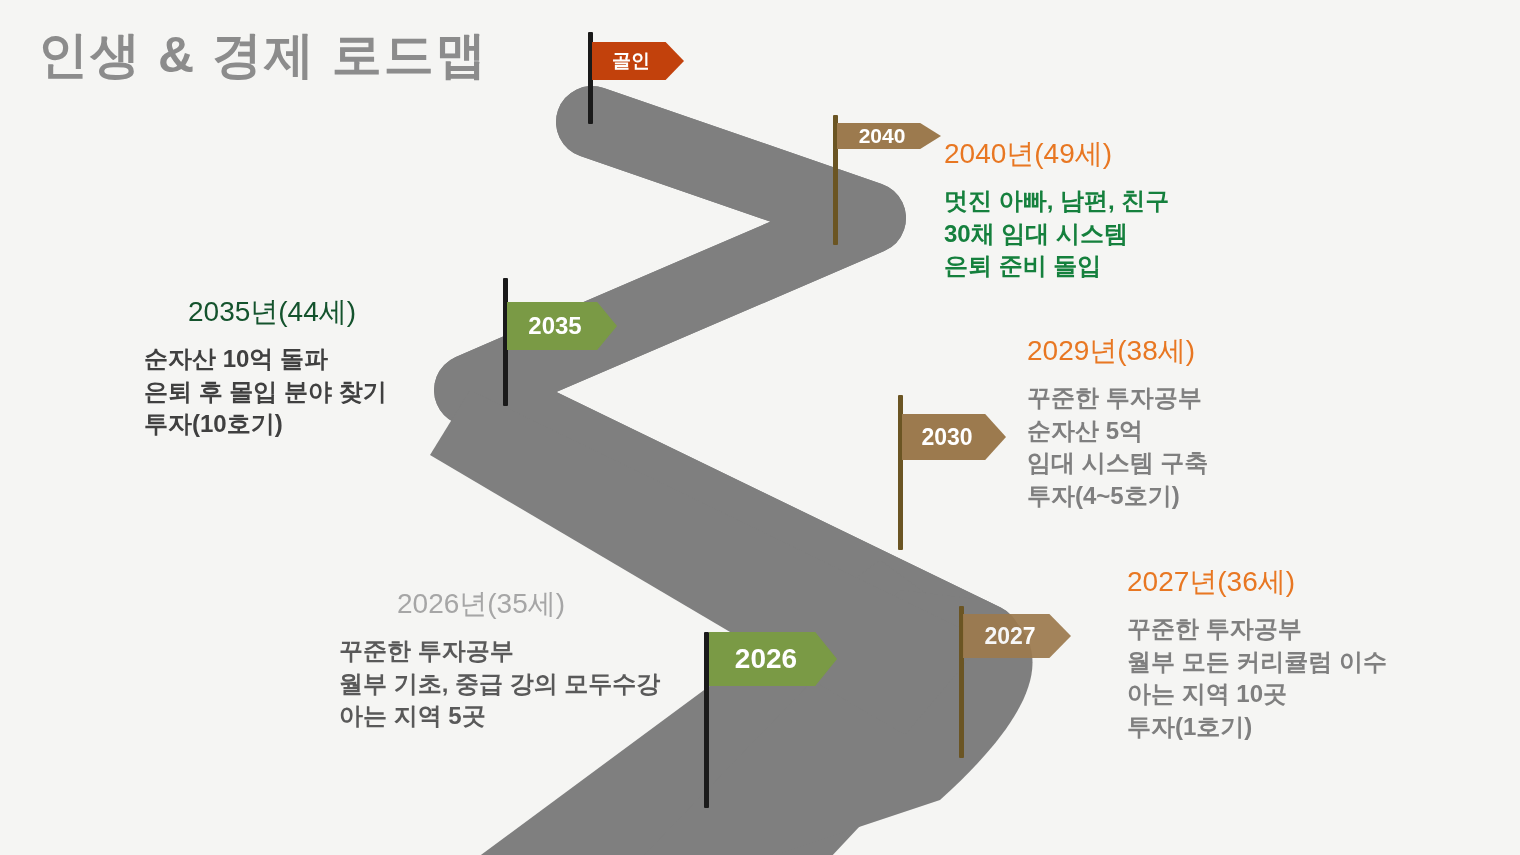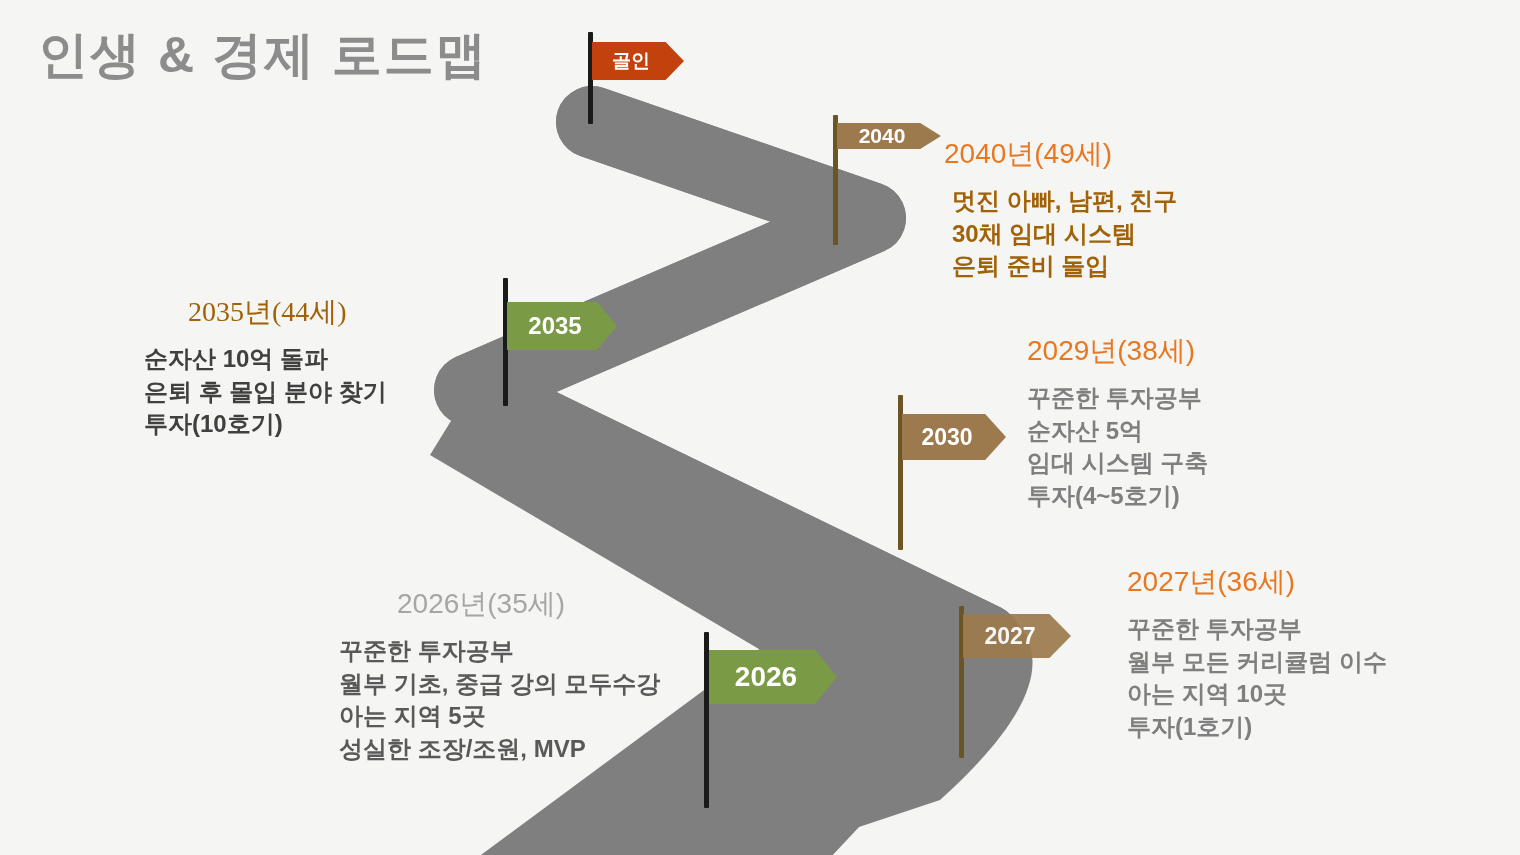--- a/index.html
+++ b/index.html
@@ -125,36 +125,36 @@
 
   <div class="flag" style="left:959px; top:606px; width:115px; height:152px;">
     <div class="pole" style="left:0px; top:0px; height:152px; background:#6b5523;"></div>
     <div class="banner" style="left:4px; top:8px; width:108px; height:44px; font-size:23px;
                 background:#9c7a4e; opacity:0.93;
                 clip-path: polygon(0 0, 80% 0, 100% 50%, 80% 100%, 0 100%);">2027</div>
   </div>
 
   <div class="flag" style="left:704px; top:632px; width:135px; height:176px;">
     <div class="pole" style="left:0px; top:0px; height:176px; background:#1a1a1a;"></div>
-    <div class="banner" style="left:5px; top:18px; width:128px; height:54px; font-size:28px;
+    <div class="banner" style="left:5px; top:0; width:128px; height:54px; font-size:28px;
                 background:#7a9a45;
                 clip-path: polygon(0 0, 83% 0, 100% 50%, 83% 100%, 0 100%);">2026</div>
   </div>
 
   <div class="info" style="left:944px; top:135px;">
     <div class="hdr" style="color:#e87722; font-size:28px;">2040년(49세)</div>
-    <div class="body" style="color:#a16207;margin-left:8px;">
+    <div class="body" style="color:#15803d;">
       <div>멋진 아빠, 남편, 친구</div>
       <div>30채 임대 시스템</div>
       <div>은퇴 준비 돌입</div>
     </div>
   </div>
 
   <div class="info" style="left:144px; top:293px;">
-    <div class="hdr indent-l" style="color:#a16207; font-size:28px;font-family:Liberation Serif, serif;">2035년(44세)</div>
+    <div class="hdr indent-l" style="color:#14532d; font-size:28px;">2035년(44세)</div>
     <div class="body" style="color:#404040;">
       <div>순자산 10억 돌파</div>
       <div>은퇴 후 몰입 분야 찾기</div>
       <div>투자(10호기)</div>
     </div>
   </div>
 
   <div class="info" style="left:1027px; top:332px;">
     <div class="hdr" style="color:#e87722; font-size:28px;">2029년(38세)</div>
     <div class="body" style="color:#7f7f7f;">
@@ -174,17 +174,16 @@
       <div>투자(1호기)</div>
     </div>
   </div>
 
   <div class="info" style="left:339px; top:585px;">
     <div class="hdr indent-m" style="color:#a6a6a6; font-size:28px;">2026년(35세)</div>
     <div class="body" style="color:#595959;">
       <div>꾸준한 투자공부</div>
       <div>월부 기초, 중급 강의 모두수강</div>
       <div>아는 지역 5곳</div>
-      <div>성실한 조장/조원, MVP</div>
     </div>
   </div>
 
 </div>
 
 </body></html>

